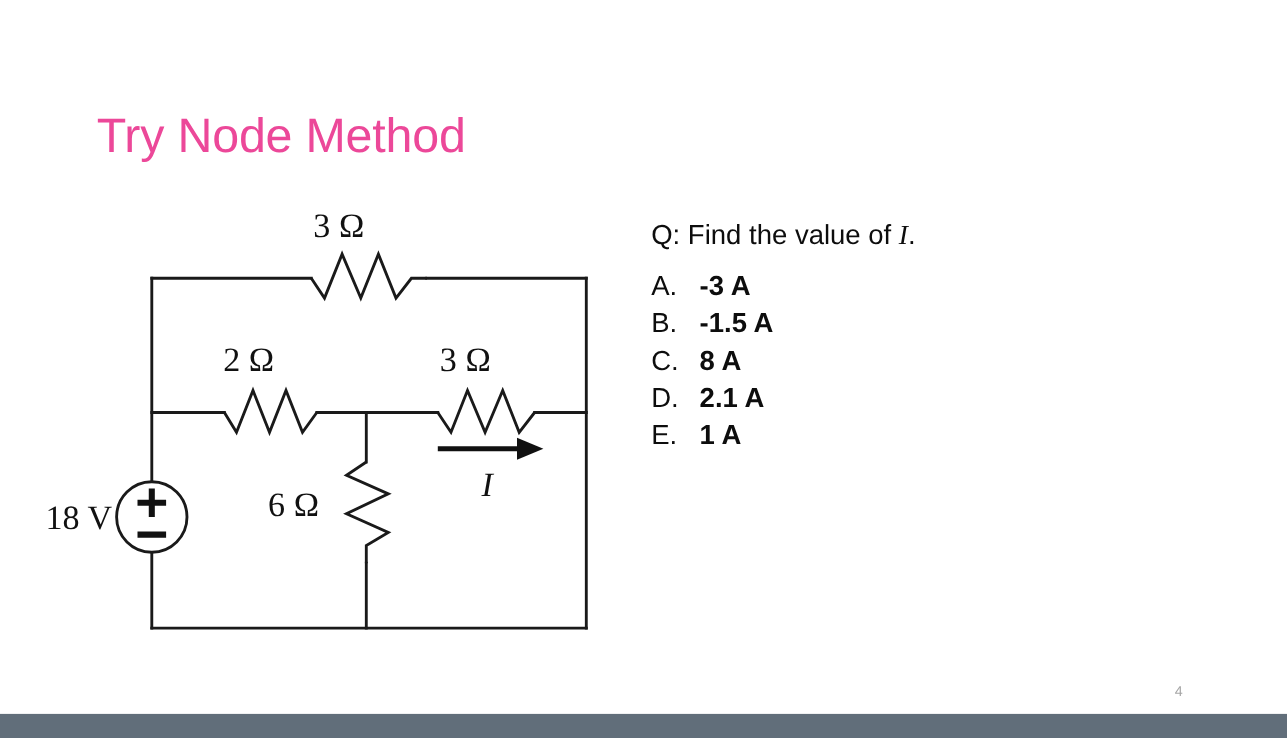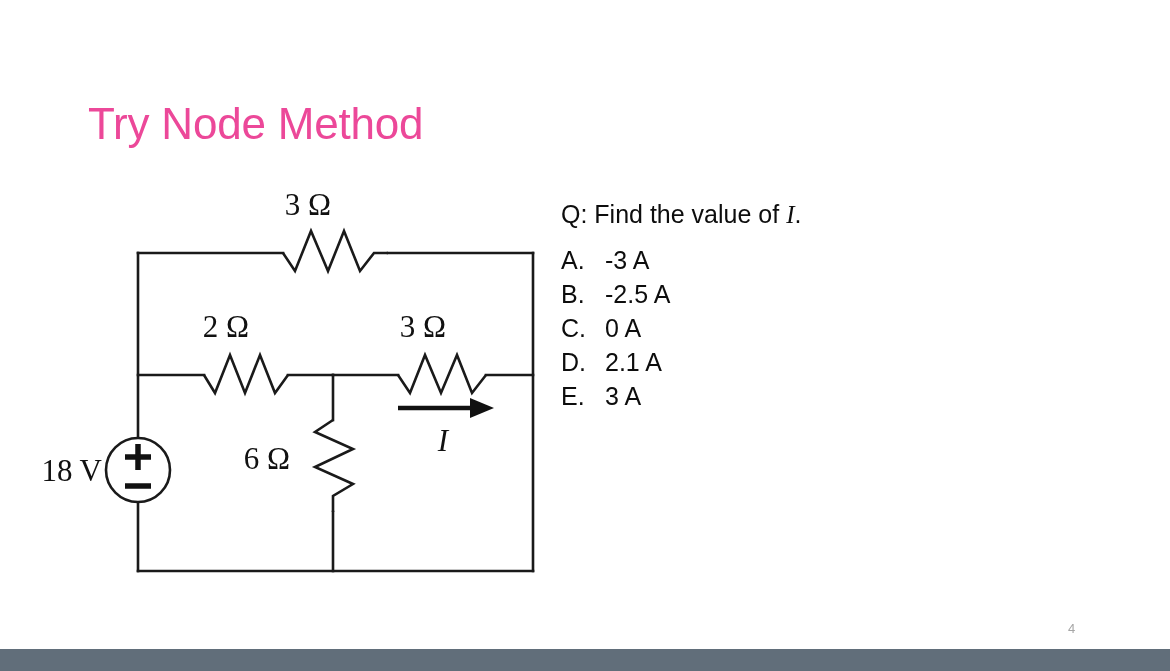--- a/index.html
+++ b/index.html
@@ -90,21 +90,21 @@
     stroke-width: 4.5;
     stroke-linecap: butt;
   }
   .arrow-head {
     fill: #111111;
   }
 
   
   #question-block {
     position: absolute;
-    left: 561px;
+    left: 592px;
     top: 196px;
     width: 420px;
   }
   #question-prompt {
     font-size: 25px;
     line-height: 36px;
     color: #0d0d0d;
     white-space: nowrap;
     margin-bottom: 10px;
   }
@@ -120,20 +120,21 @@
     line-height: 34px;
     color: #0d0d0d;
     white-space: nowrap;
   }
   .answer-key {
     width: 44px;
     flex: 0 0 44px;
   }
   .answer-text {
     flex: 0 0 auto;
+    font-weight: bold;
   }
 
   
   #page-number {
     position: absolute;
     left: 1068px;
     top: 621px;
     font-size: 13px;
     color: #a6a6a6;
     line-height: 16px;
@@ -228,33 +229,33 @@
 
   <div id="question-block">
     <div id="question-prompt"><span>Q: Find the value of </span><span class="var-i">I</span><span>.</span></div>
 
     <div class="answer-row">
       <span class="answer-key">A.</span>
       <span class="answer-text">-3 A</span>
     </div>
     <div class="answer-row">
       <span class="answer-key">B.</span>
-      <span class="answer-text">-2.5 A</span>
+      <span class="answer-text">-1.5 A</span>
     </div>
     <div class="answer-row">
       <span class="answer-key">C.</span>
-      <span class="answer-text">0 A</span>
+      <span class="answer-text">8 A</span>
     </div>
     <div class="answer-row">
       <span class="answer-key">D.</span>
       <span class="answer-text">2.1 A</span>
     </div>
     <div class="answer-row">
       <span class="answer-key">E.</span>
-      <span class="answer-text">3 A</span>
+      <span class="answer-text">1 A</span>
     </div>
   </div>
 
   <div id="page-number">4</div>
 
   <div id="footer-bar"></div>
 
 </div>
 
 </body></html>

